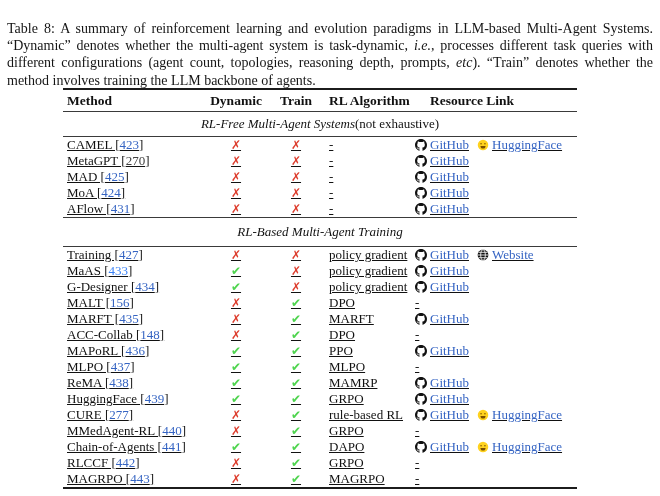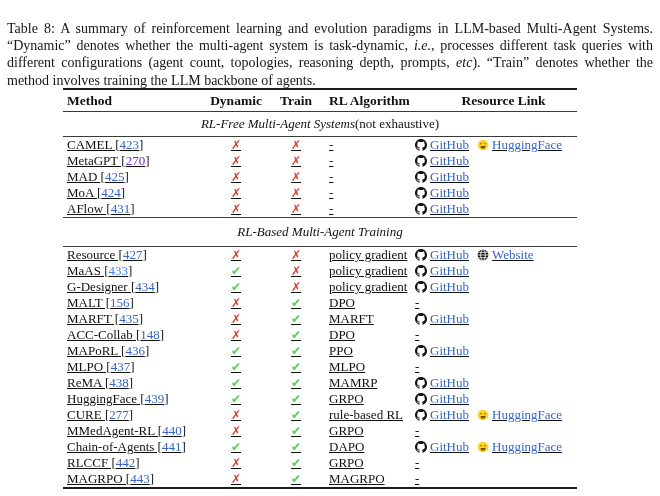--- a/index.html
+++ b/index.html
@@ -13,21 +13,21 @@
   #tablewrap{position:absolute;left:63px;top:88px;width:514px;}
   .rule-thick{height:2px;background:#1c1c1c;}
   .rule-thin{height:1px;background:#3a3a3a;}
   .tr{display:grid;grid-template-columns:142px 62px 58px 90px 162px;align-items:center;}
   .tr.head{height:21px;font-weight:bold;font-size:13.5px;}
   .tr.body{height:16px;font-size:13px;text-decoration:underline;}
   .td{white-space:nowrap;}
   .td.method{padding-left:4px;}
   .td.center{text-align:center;}
   .td.rl{padding-left:4px;}
-  .td.res{display:flex;align-items:center;gap:3px;text-align:center;}
+  .td.res{display:flex;align-items:center;gap:3px;}
   .td.res .grp{display:inline-flex;align-items:center;gap:3px;margin-right:5px;}
   .head .td.res{padding-left:15px;display:block;}
   .secrow{display:flex;align-items:center;justify-content:center;font-size:13px;}
   .sec1{height:24px;}
   .sec2{height:28px;}
   .ref{color:#3564c3;}
   a.link{color:#3564c3;text-decoration:none;cursor:pointer;}
   .check{color:#4ed44e;font-family:"DejaVu Sans",sans-serif;font-size:12px;font-weight:bold;}
   .cross{color:#dd3c2c;font-family:"DejaVu Sans",sans-serif;font-size:12px;font-weight:bold;font-style:italic;}
   .icon{display:inline-block;width:12px;height:12px;vertical-align:-1px;flex:0 0 auto;}
@@ -80,21 +80,21 @@
                 <circle cx="5.4" cy="6.3" r="1" fill="#7a4f00"></circle>
                 <circle cx="10.6" cy="6.3" r="1" fill="#7a4f00"></circle>
                 <path d="M4.6 9.2a3.4 3.4 0 0 0 6.8 0z" fill="#7a4f00"></path>
                 <path d="M4.6 9.2a3.4 3.4 0 0 0 6.8 0z" fill="none"></path>
               </svg>
               <a class="link" style="color: rgb(53, 100, 195);">HuggingFace</a>
             </span>
           </div>
         </div>
         <div class="tr body">
-          <div class="td method"><span>MetaGPT [</span><span class="ref" style="color: #6d28d9;">270</span><span>]</span></div>
+          <div class="td method"><span>MetaGPT [</span><span class="ref" style="color: #404040;">270</span><span>]</span></div>
           <div class="td center"><span class="cross" style="color: rgb(221, 60, 44);">✗</span></div>
           <div class="td center"><span class="cross" style="color: rgb(221, 60, 44);">✗</span></div>
           <div class="td rl">-</div>
           <div class="td res">
             <span class="grp">
               <svg class="icon" viewBox="0 0 16 16">
                 <path fill="#111" d="M8 0C3.58 0 0 3.58 0 8c0 3.54 2.29 6.53 5.47 7.59.4.07.55-.17.55-.38 0-.19-.01-.82-.01-1.49-2.01.37-2.53-.49-2.69-.94-.09-.23-.48-.94-.82-1.13-.28-.15-.68-.52-.01-.53.63-.01 1.08.58 1.23.82.72 1.21 1.87.87 2.33.66.07-.52.28-.87.51-1.07-1.78-.2-3.64-.89-3.64-3.95 0-.87.31-1.59.82-2.15-.08-.2-.36-1.02.08-2.12 0 0 .67-.21 2.2.82.64-.18 1.32-.27 2-.27s1.36.09 2 .27c1.53-1.04 2.2-.82 2.2-.82.44 1.1.16 1.92.08 2.12.51.56.82 1.27.82 2.15 0 3.07-1.87 3.75-3.65 3.95.29.25.54.73.54 1.48 0 1.07-.01 1.93-.01 2.2 0 .21.15.46.55.38A8.01 8.01 0 0 0 16 8c0-4.42-3.58-8-8-8z"></path>
               </svg>
               <a class="link" style="color: rgb(53, 100, 195);">GitHub</a>
             </span>
@@ -148,21 +148,21 @@
 
     <div class="secrow sec2">
       <span class="it">RL-Based Multi-Agent Training</span>
         <span></span>
     </div>
 
     <div class="rule-thin"></div>
 
     <div id="rows-sec1">
         <div class="tr body">
-          <div class="td method"><span>Resource [</span><span class="ref" style="color: rgb(53, 100, 195);">427</span><span>]</span></div>
+          <div class="td method"><span>Training [</span><span class="ref" style="color: rgb(53, 100, 195);">427</span><span>]</span></div>
           <div class="td center"><span class="cross" style="color: rgb(221, 60, 44);">✗</span></div>
           <div class="td center"><span class="cross" style="color: rgb(221, 60, 44);">✗</span></div>
           <div class="td rl">policy gradient</div>
           <div class="td res">
             <span class="grp">
               <svg class="icon" viewBox="0 0 16 16">
                 <path fill="#111" d="M8 0C3.58 0 0 3.58 0 8c0 3.54 2.29 6.53 5.47 7.59.4.07.55-.17.55-.38 0-.19-.01-.82-.01-1.49-2.01.37-2.53-.49-2.69-.94-.09-.23-.48-.94-.82-1.13-.28-.15-.68-.52-.01-.53.63-.01 1.08.58 1.23.82.72 1.21 1.87.87 2.33.66.07-.52.28-.87.51-1.07-1.78-.2-3.64-.89-3.64-3.95 0-.87.31-1.59.82-2.15-.08-.2-.36-1.02.08-2.12 0 0 .67-.21 2.2.82.64-.18 1.32-.27 2-.27s1.36.09 2 .27c1.53-1.04 2.2-.82 2.2-.82.44 1.1.16 1.92.08 2.12.51.56.82 1.27.82 2.15 0 3.07-1.87 3.75-3.65 3.95.29.25.54.73.54 1.48 0 1.07-.01 1.93-.01 2.2 0 .21.15.46.55.38A8.01 8.01 0 0 0 16 8c0-4.42-3.58-8-8-8z"></path>
               </svg>
               <a class="link" style="color: rgb(53, 100, 195);">GitHub</a>
             </span>

